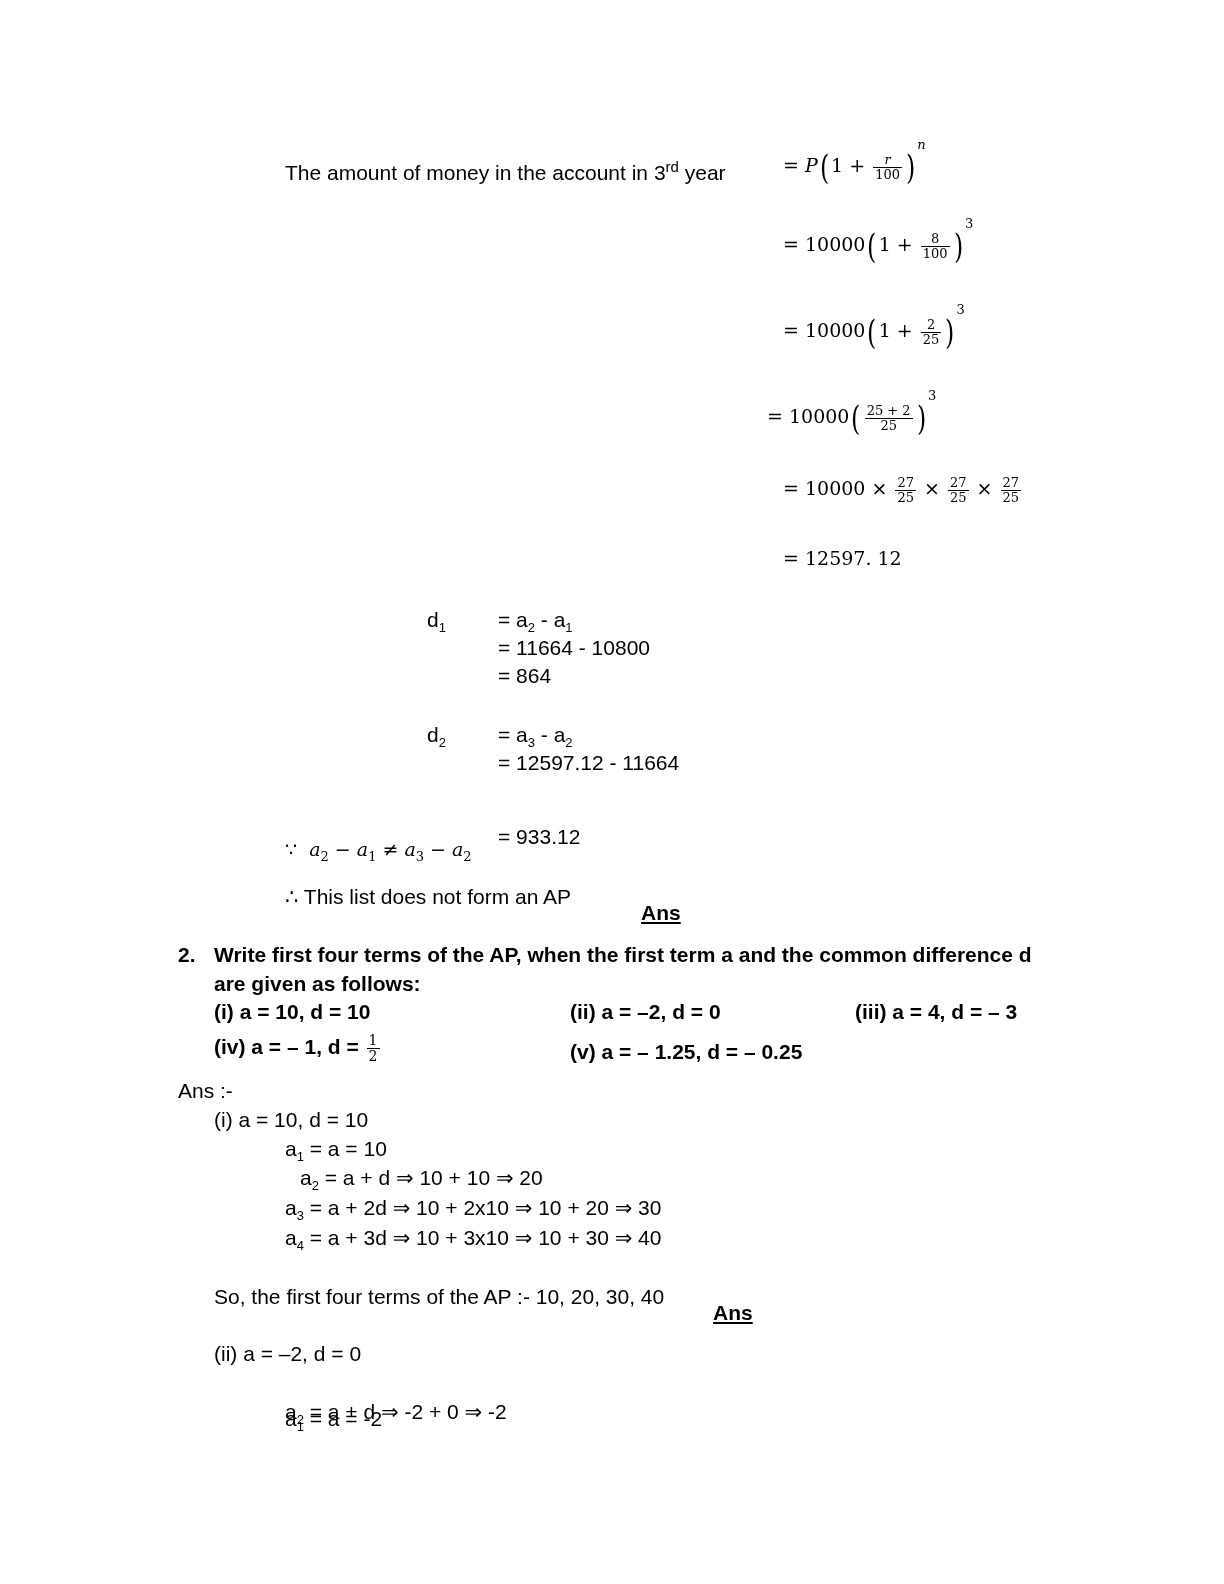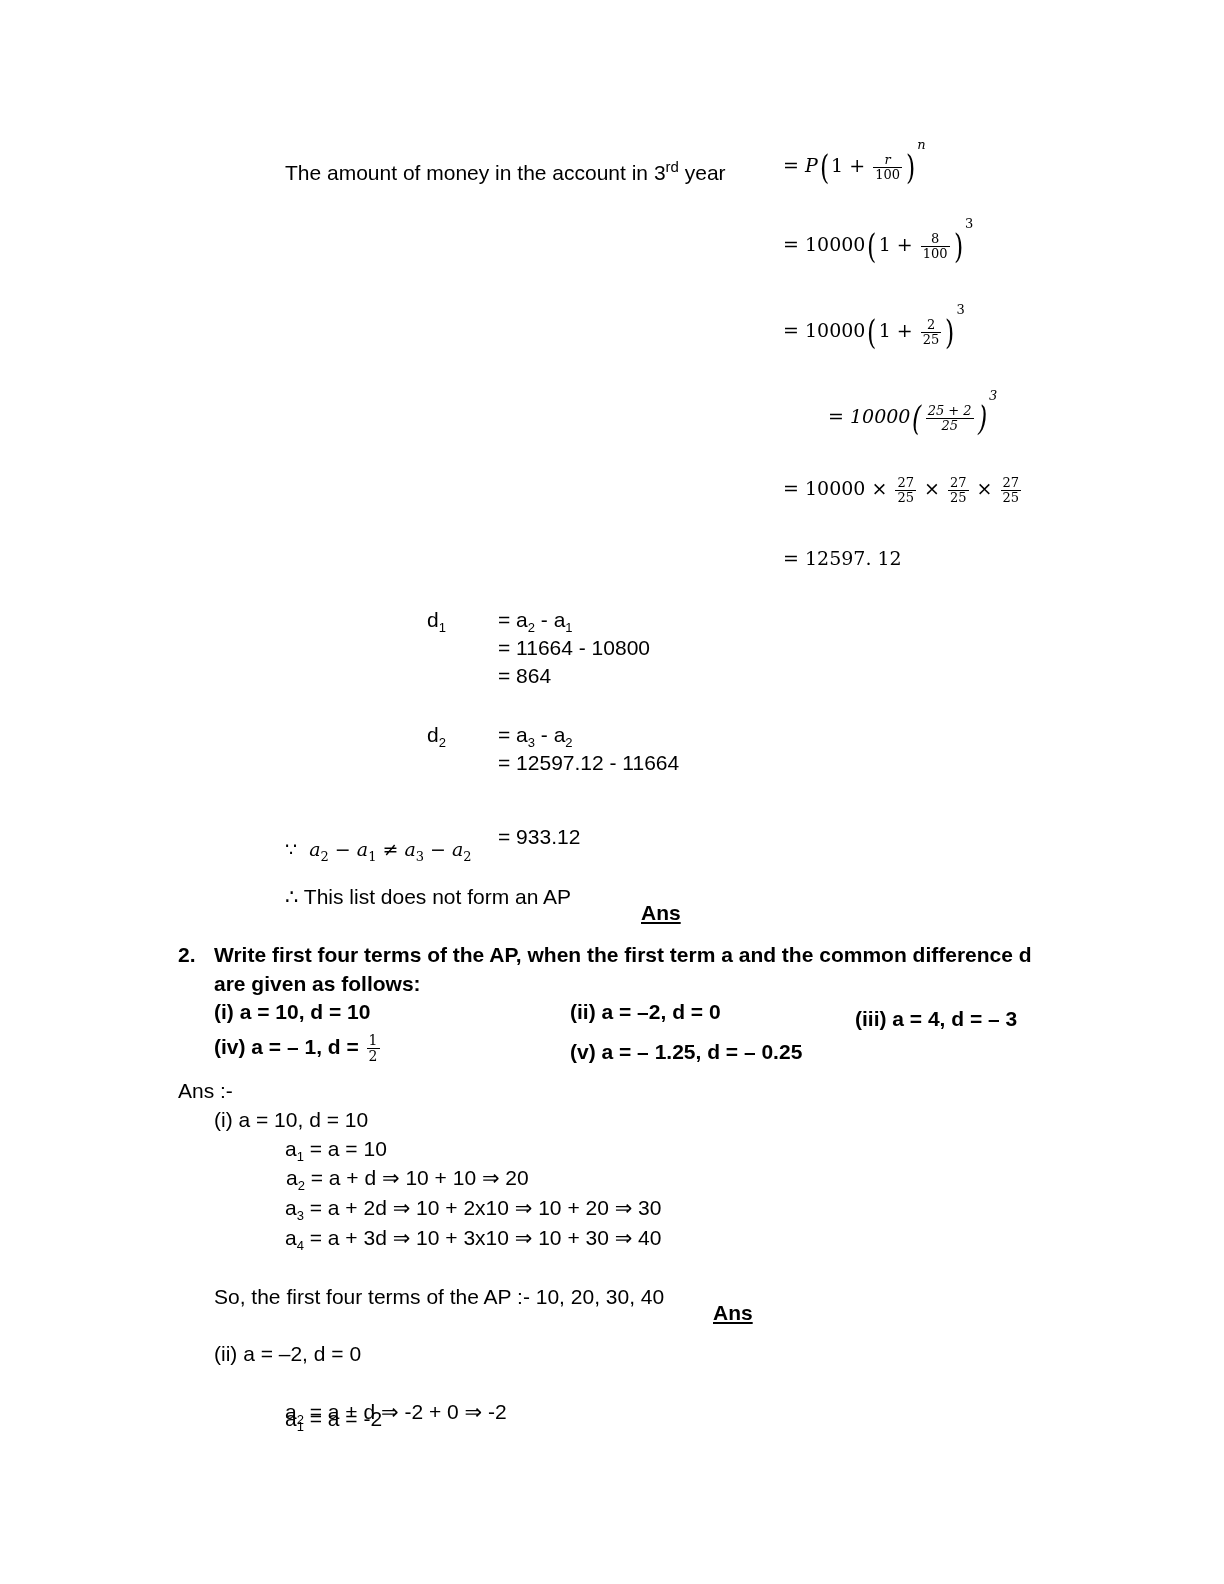--- a/index.html
+++ b/index.html
@@ -33,21 +33,21 @@
 <div class="abs math" style="left:783px;top:229px;">
   <span>= 10000</span><span class="paren">(</span><span>1 +</span>
   <span class="frac"><span class="num">8</span><span class="den">100</span></span><span class="paren">)</span><span class="sup">3</span>
 </div>
 
 <div class="abs math" style="left:783px;top:315px;">
   <span>= 10000</span><span class="paren">(</span><span>1 +</span>
   <span class="frac"><span class="num">2</span><span class="den">25</span></span><span class="paren">)</span><span class="sup">3</span>
 </div>
 
-<div class="abs math" style="left:828px;top:401px;font-style:italic;">
+<div class="abs math" style="left:767px;top:401px;">
   <span>= 10000</span><span class="paren">(</span><span class="frac"><span class="num">25 + 2</span><span class="den">25</span></span><span class="paren">)</span><span class="sup">3</span>
 </div>
 
 <div class="abs math" style="left:783px;top:476px;">
   <span>= 10000 ×</span>
   <span class="frac"><span class="num">27</span><span class="den">25</span></span>
   <span>×</span>
   <span class="frac"><span class="num">27</span><span class="den">25</span></span>
   <span>×</span>
   <span class="frac"><span class="num">27</span><span class="den">25</span></span>
@@ -70,32 +70,32 @@
   <span class="it">a</span><sub>2</sub><span> − </span><span class="it">a</span><sub>1</sub><span> ≠ </span><span class="it">a</span><sub>3</sub><span> − </span><span class="it">a</span><sub>2</sub>
 </div>
 <div class="abs" style="left:285px;top:886px;">∴ This list does not form an AP</div>
 <div class="abs ans" style="left:641px;top:886px;">Ans</div>
 
 <div class="abs q" style="left:178px;top:944px;">2.</div>
 <div class="abs q" style="left:214px;top:944px;">Write first four terms of the AP, when the first term a and the common difference d</div>
 <div class="abs q" style="left:214px;top:973px;">are given as follows:</div>
 <div class="abs q" style="left:214px;top:1001px;">(i) a = 10, d = 10</div>
 <div class="abs q" style="left:570px;top:1001px;">(ii) a = –2, d = 0</div>
-<div class="abs q" style="left:855px;top:1001px;margin-top:7px;">(iii) a = 4, d = – 3</div>
+<div class="abs q" style="left:855px;top:1001px;">(iii) a = 4, d = – 3</div>
 <div class="abs q" style="left:214px;top:1033px;">
   <span>(iv) a = – 1, d =</span>
   <span class="frac" style="font-weight:normal;font-family:'DejaVu Serif',serif;font-size:14px;"><span class="num">1</span><span class="den">2</span></span>
 </div>
 <div class="abs q" style="left:570px;top:1041px;">(v) a = – 1.25, d = – 0.25</div>
 
 <div class="abs" style="left:178px;top:1080px;">Ans :-</div>
 <div class="abs" style="left:214px;top:1109px;">(i) a = 10, d = 10</div>
 
 <div class="abs" style="left:285px;top:1138px;">a<sub>1</sub><span> = a = 10</span></div>
-<div class="abs" style="left:286px;top:1167px;">a<sub>2</sub><span> = a + d ⇒ 10 + 10 ⇒ 20</span></div>
+<div class="abs" style="left:300px;top:1167px;">a<sub>2</sub><span> = a + d ⇒ 10 + 10 ⇒ 20</span></div>
 <div class="abs" style="left:285px;top:1197px;">a<sub>3</sub><span> = a + 2d ⇒ 10 + 2x10 ⇒ 10 + 20 ⇒ 30</span></div>
 <div class="abs" style="left:285px;top:1227px;">a<sub>4</sub><span> = a + 3d ⇒ 10 + 3x10 ⇒ 10 + 30 ⇒ 40</span></div>
 
 <div class="abs" style="left:214px;top:1286px;">So, the first four terms of the AP :- 10, 20, 30, 40</div>
 <div class="abs ans" style="left:713px;top:1286px;">Ans</div>
 
 <div class="abs" style="left:214px;top:1343px;">(ii) a = –2, d = 0</div>
 <div class="abs" style="left:285px;top:1372px;margin-top:36px;">a<sub>1</sub><span> = a = -2</span></div>
 <div class="abs" style="left:285px;top:1401px;">a<sub>2</sub><span> = a + d ⇒ -2 + 0 ⇒ -2</span></div>
 

